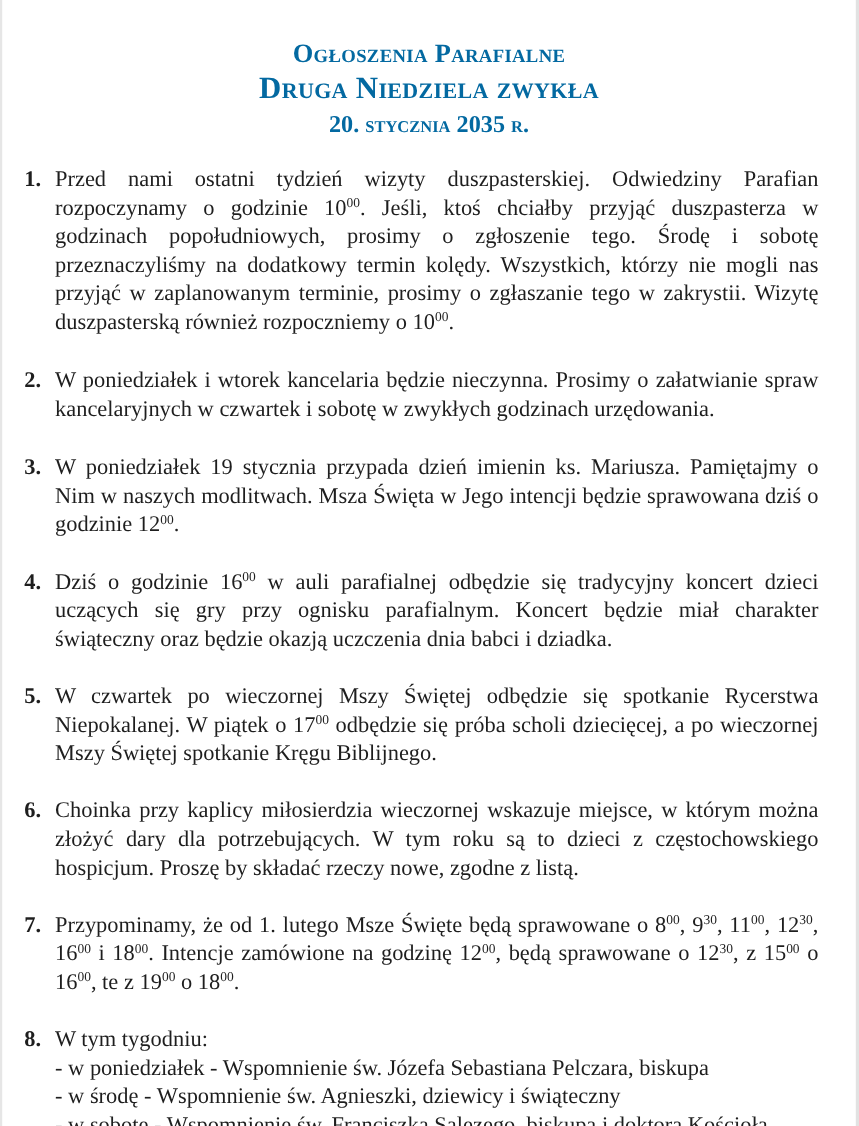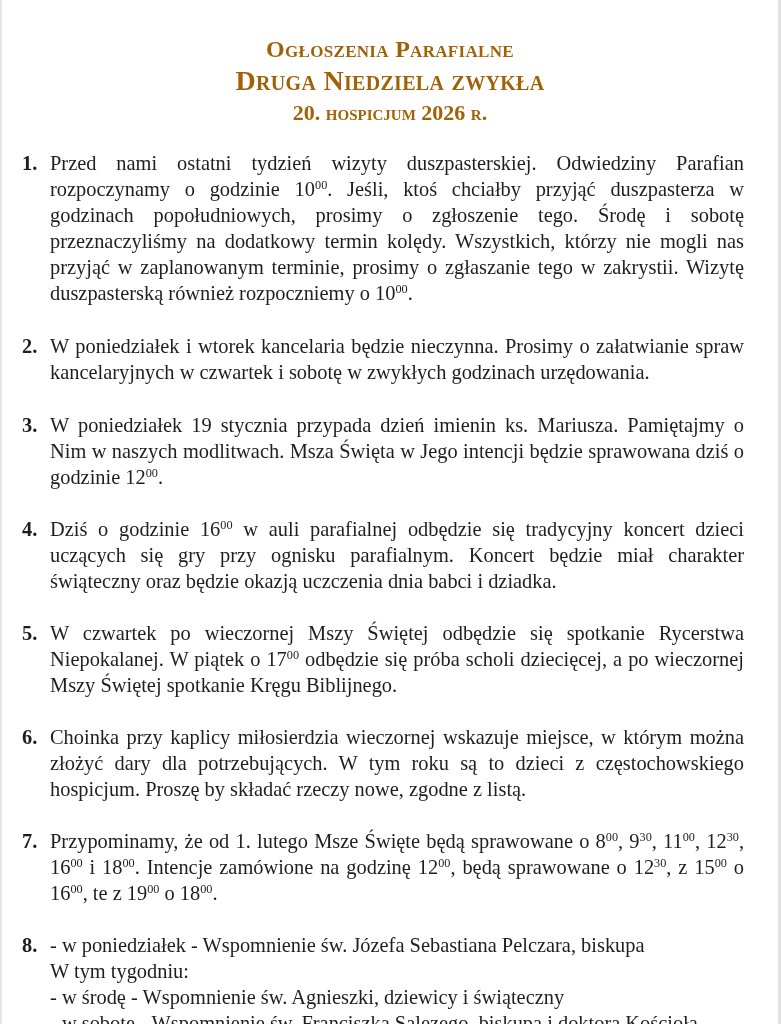--- a/index.html
+++ b/index.html
@@ -8,21 +8,21 @@
       font-family: "Liberation Serif", "DejaVu Serif", serif;
       color: #1e1e1e;
     }
     .page {
       position: absolute; left: 0; top: 0; width: 781px; height: 1024px;
       box-sizing: border-box;
       border-left: 2px solid #e6e6e6;
       border-right: 3px solid #e2e2e2;
       background: #ffffff;
     }
-    .header { position: absolute; left: 0; right: 0; top: 34px; text-align: center; color: #a16207; font-weight: bold; }
+    .header { position: absolute; left: 0; right: 0; top: 34px; text-align: center; color: #0369a1; font-weight: bold; }
     .header .line1 { font-size: 24px; line-height: 30px; font-variant: small-caps; letter-spacing: 0.3px; }
     .header .line2 { font-size: 28px; line-height: 34px; font-variant: small-caps; letter-spacing: 0.3px; text-align: center; }
     .header .line3 { font-size: 22px; line-height: 30px; font-variant: small-caps; }
     .list { position: absolute; left: 20px; width: 722px; top: 150px; }
     .item { display: flex; font-size: 20.4px; line-height: 26px; margin-bottom: 26px; }
     .item .num { width: 28px; flex: 0 0 28px; font-weight: bold; }
     .item .body { flex: 1; }
     .item .body p { margin: 0; text-align: justify; }
     sup { font-size: 60%; vertical-align: 0; position: relative; top: -0.55em; line-height: 0; }
     .sub-line { margin: 0; text-align: left; white-space: nowrap; }
@@ -31,22 +31,22 @@
   </style>
 </head>
 <body>
 
 <div class="page">
   <div class="header">
     <div class="line1">Ogłoszenia Parafialne</div>
     <div class="line2">Druga Niedziela zwykła</div>
     <div class="line3">
       <span>20.</span>
-      <span>hospicjum</span>
-      <span>2026</span>
+      <span>stycznia</span>
+      <span>2035</span>
       <span>r.</span>
     </div>
   </div>
 
   <div class="list" id="announcement-list">
       <div class="item" id="item-1">
         <div class="num">1.</div>
         <div class="body">
           <p>Przed nami ostatni tydzień wizyty duszpasterskiej. Odwiedziny Parafian rozpoczynamy o godzinie 10<sup>00</sup>. Jeśli, ktoś chciałby przyjąć duszpasterza w godzinach popołudniowych, prosimy o zgłoszenie tego. Środę i sobotę przeznaczyliśmy na dodatkowy termin kolędy. Wszystkich, którzy nie mogli nas przyjąć w zaplanowanym terminie, prosimy o zgłaszanie tego w zakrystii. Wizytę duszpasterską również rozpoczniemy o 10<sup>00</sup>.</p>
         </div>
@@ -83,20 +83,20 @@
       </div>
       <div class="item" id="item-7">
         <div class="num">7.</div>
         <div class="body">
           <p>Przypominamy, że od 1. lutego Msze Święte będą sprawowane o 8<sup>00</sup>, 9<sup>30</sup>, 11<sup>00</sup>, 12<sup>30</sup>, 16<sup>00</sup> i 18<sup>00</sup>. Intencje zamówione na godzinę 12<sup>00</sup>, będą sprawowane o 12<sup>30</sup>, z 15<sup>00</sup> o 16<sup>00</sup>, te z 19<sup>00</sup> o 18<sup>00</sup>.</p>
         </div>
       </div>
       <div class="item" id="item-8">
         <div class="num">8.</div>
         <div class="body">
+          <p class="sub-line">W tym tygodniu:</p>
           <p class="sub-line">- w poniedziałek - Wspomnienie św. Józefa Sebastiana Pelczara, biskupa</p>
-          <p class="sub-line">W tym tygodniu:</p>
           <p class="sub-line">- w środę - Wspomnienie św. Agnieszki, dziewicy i świąteczny</p>
           <p class="sub-line">- w sobotę - Wspomnienie św. Franciszka Salezego, biskupa i doktora Kościoła</p>
         </div>
       </div>
     </div>
 </div>
 
 </body></html>

